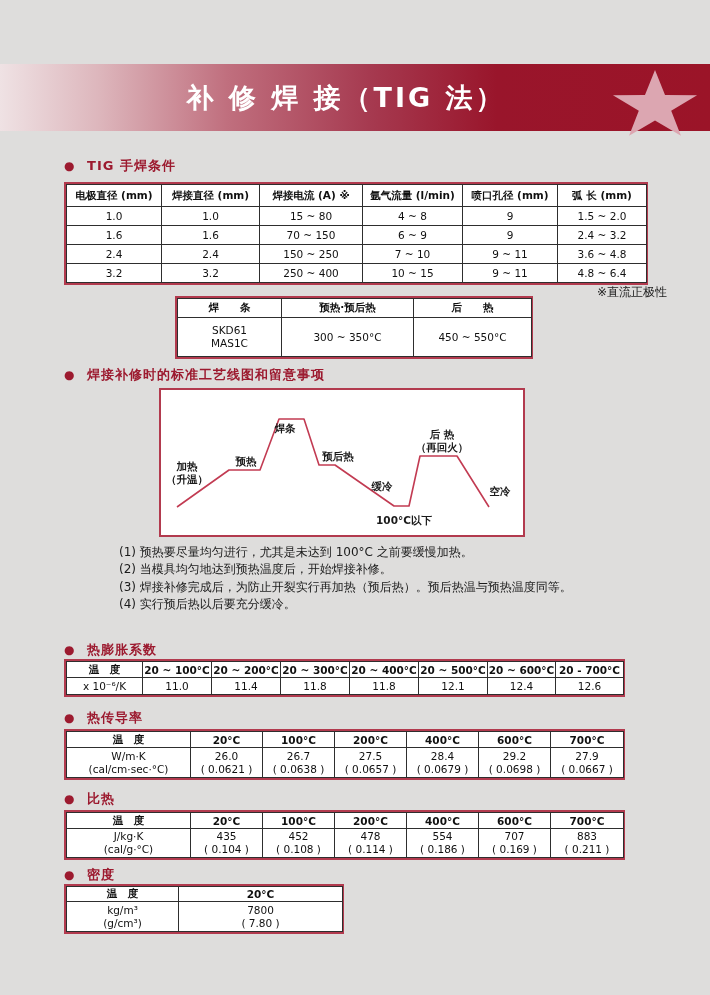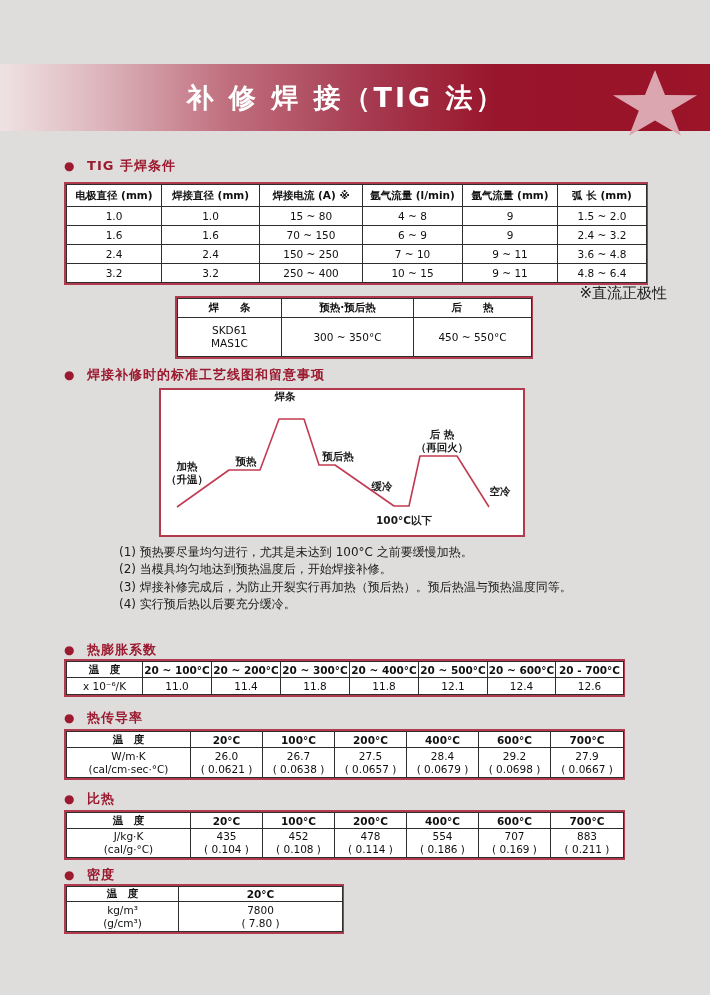--- a/index.html
+++ b/index.html
@@ -19,21 +19,21 @@
   .sec .bullet{margin-right:6px;font-size:12px;}
 
   
   .twrap{position:absolute;border:2px solid #b23a4e;background:#ffffff;box-sizing:border-box;}
   .twrap table{border-collapse:collapse;table-layout:fixed;width:100%;}
   .twrap td,.twrap th{border:1px solid #2e2e2e;text-align:center;vertical-align:middle;
     font-size:10.5px;color:#101010;padding:0;white-space:nowrap;overflow:hidden;}
   .twrap th{font-weight:bold;}
   .dual div{line-height:13px;}
 
-  .footnote{position:absolute;left:540px;top:284px;width:127px;text-align:right;font-size:15px;color:#222222;}
+  .footnote{position:absolute;left:540px;top:284px;width:127px;text-align:right;font-size:12px;color:#222222;}
 
   
   .chartwrap{position:absolute;left:159px;top:388px;width:366px;height:149px;
     border:2px solid #b23a4e;background:#ffffff;box-sizing:border-box;}
   .chartwrap svg{position:absolute;left:0;top:0;}
   .dlabel{position:absolute;font-size:10.5px;font-weight:bold;color:#1a1a1a;
     text-align:center;line-height:13px;white-space:nowrap;}
 
   
   .notes{position:absolute;left:119px;top:544px;font-size:12px;line-height:17.3px;color:#1a1a1a;white-space:nowrap;}
@@ -64,21 +64,21 @@
           <col style="width:100px">
           <col style="width:95px">
           <col style="width:89px">
         </colgroup>
       <tbody>
           <tr style="height:22px;">
         <th>电极直径 (mm)</th>
         <th>焊接直径 (mm)</th>
         <th>焊接电流 (A) ※</th>
         <th>氩气流量 (l/min)</th>
-        <th>氩气流量 (mm)</th>
+        <th>喷口孔径 (mm)</th>
         <th>弧 长 (mm)</th>
       </tr>
       <tr style="height:19px;">
         <td>1.0</td>
         <td>1.0</td>
         <td>15 ~ 80</td>
         <td>4 ~ 8</td>
         <td>9</td>
         <td>1.5 ~ 2.0</td>
       </tr>
@@ -143,21 +143,21 @@
 
   <div class="chartwrap">
     <svg width="362" height="145" viewBox="0 0 362 145">
       <polyline points="16,117 68,80 99,80 118,29 143,29 158,75 174,75 233,116 248,116 259,66 296,66 328,117" fill="none" stroke="#c23b52" stroke-width="1.6" stroke-linejoin="round"></polyline>
     </svg>
     <div class="dlabel" style="left:0px;top:70px;width:52px;">
       <div>加热</div>
       <div>（升温）</div>
     </div>
     <div class="dlabel" style="left:65px;top:65px;width:40px;">预热</div>
-    <div class="dlabel" style="left:100px;top:0;width:48px;">焊条</div>
+    <div class="dlabel" style="left:100px;top:32px;width:48px;">焊条</div>
     <div class="dlabel" style="left:154px;top:60px;width:46px;">预后热</div>
     <div class="dlabel" style="left:202px;top:90px;width:38px;">缓冷</div>
     <div class="dlabel" style="left:206px;top:124px;width:74px;">100°C以下</div>
     <div class="dlabel" style="left:248px;top:38px;width:66px;">
       <div>后 热</div>
       <div>（再回火）</div>
     </div>
     <div class="dlabel" style="left:320px;top:95px;width:38px;">空冷</div>
   </div>
 

